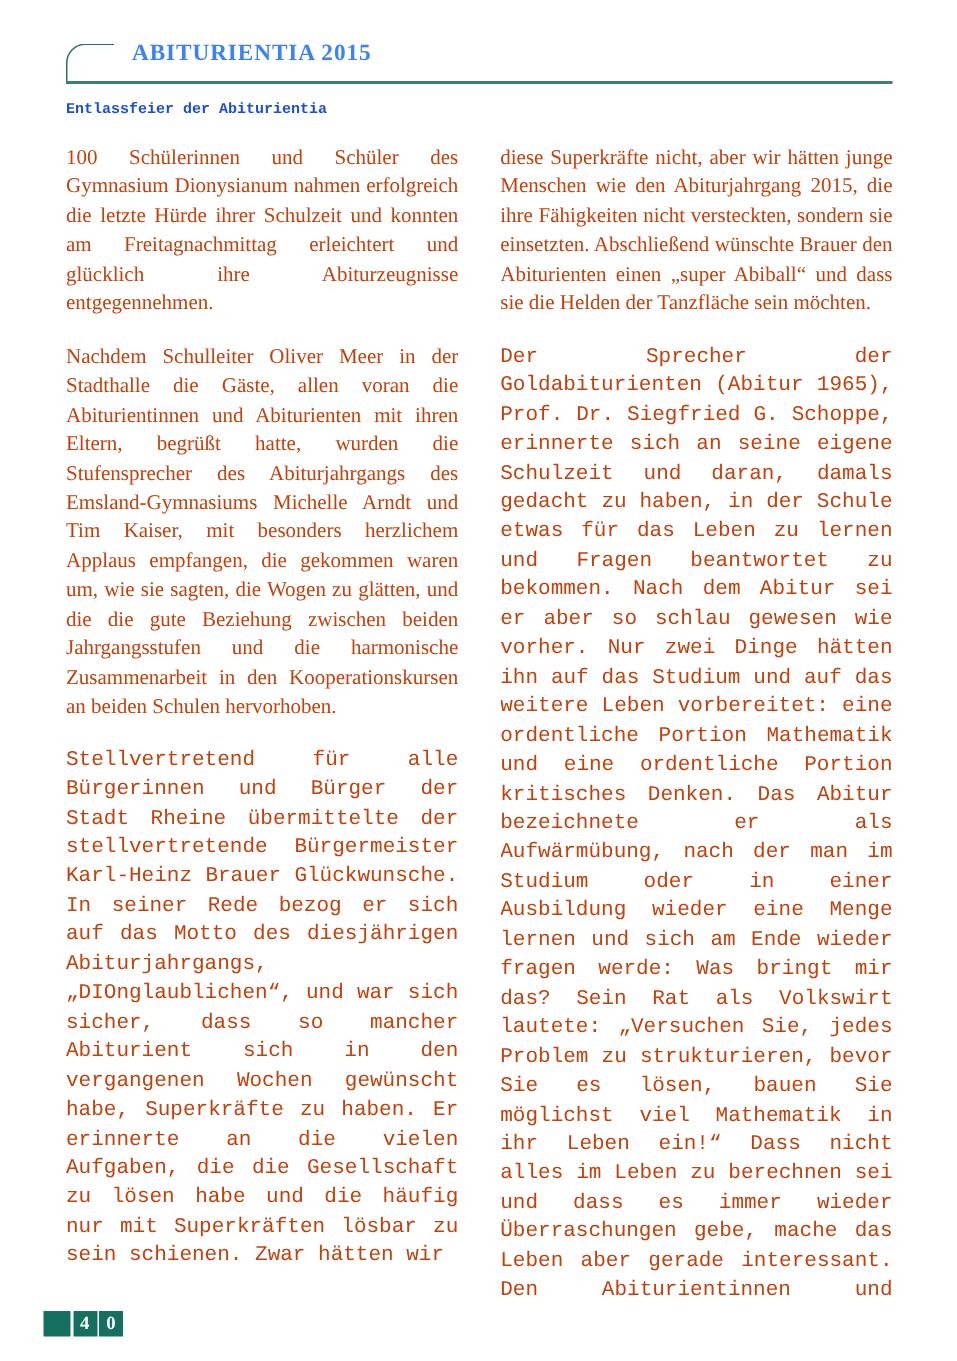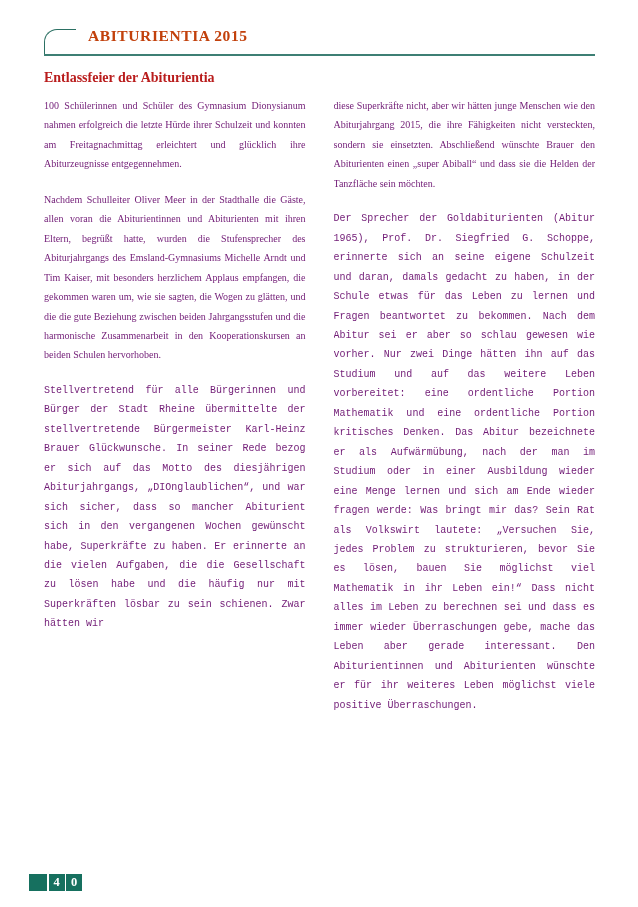--- a/index.html
+++ b/index.html
@@ -53,33 +53,33 @@
   }
 
   .header-title {
     position: absolute;
     left: 44px;
     top: 0px;
     font-family: "Liberation Serif", "DejaVu Serif", serif;
     font-weight: bold;
     font-size: 15.5px;
     letter-spacing: 0.6px;
-    color: #c2410c;
+    color: #3b82f6;
     white-space: nowrap;
   }
 
   
   .article-title {
     position: absolute;
     left: 44px;
     top: 61px;
-    font-family: Liberation Serif, serif;
+    font-family: Liberation Mono, monospace;
     font-weight: bold;
-    font-size: 14px;
-    color: #b91c1c;
+    font-size: 10px;
+    color: #1d4ed8;
     white-space: nowrap;
   }
 
   
   .columns {
     position: absolute;
     left: 44px;
     top: 96px;
     width: 551px;
     height: 772px;
@@ -89,26 +89,26 @@
 
   .column {
     width: 262px;
     height: 100%;
     overflow: hidden;
   }
 
   .column p {
     margin: 0 0 16px 0;
     font-family: "Liberation Serif", "DejaVu Serif", serif;
-    font-size: 10px;
+    font-size: 14px;
     line-height: 19.45px;
     text-align: justify;
     text-justify: inter-word;
     hyphens: manual;
-    color: #701a75;
+    color: #c2410c;
   }
 
   .column p:last-child {
     margin-bottom: 0;
     font-family: Liberation Mono, monospace;
   }
 
   
   .folio {
     position: absolute;

